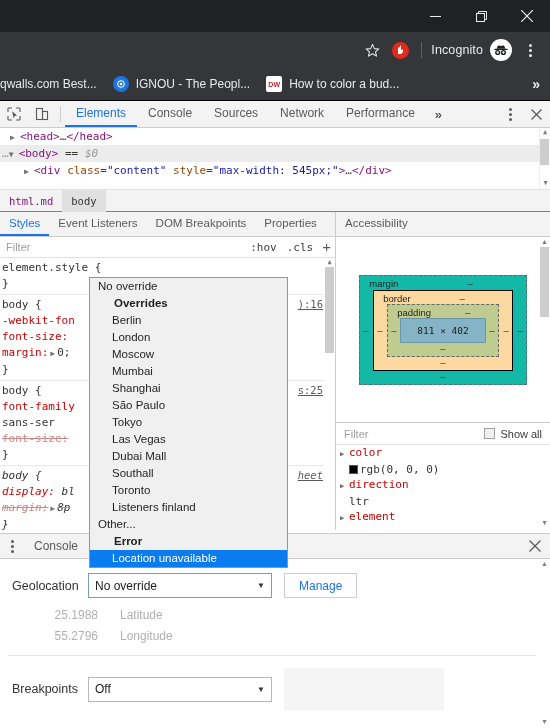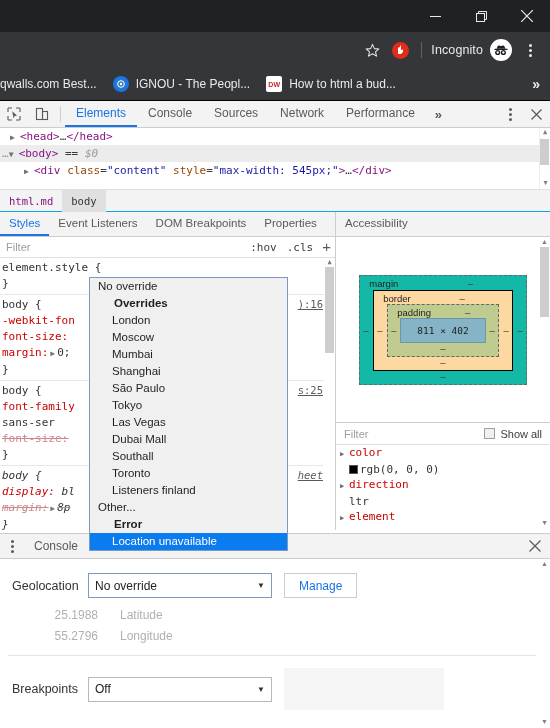--- a/index.html
+++ b/index.html
@@ -331,21 +331,21 @@
         <svg width="12" height="12" viewBox="0 0 12 12">
           <circle cx="6" cy="6" r="5.4" fill="#2b7fc1"></circle>
           <circle cx="6" cy="6" r="3.3" fill="none" stroke="#fff" stroke-width="1"></circle>
           <circle cx="6" cy="6" r="1.2" fill="#fff"></circle>
         </svg>
       </span>
       <span>IGNOU - The Peopl...</span>
     </div>
     <div class="bm">
       <span class="favicon fav-dw">DW</span>
-      <span>How to html a bud...</span>
+      <span>How to color a bud...</span>
     </div>
     <span class="bm-overflow">»</span>
   </div>
 
   <div class="devtools">
 
     <div class="dt-toolbar">
       <div class="dt-tool-btn">
         <svg width="14" height="14" viewBox="0 0 14 14">
           <path d="M1 1 H5 M1 1 V5 M13 1 H9 M13 1 V5 M1 13 H5 M1 13 V9 M13 13 H9 M13 13 V9" stroke="#5a5a5a" stroke-width="1.1" fill="none"></path>
@@ -577,20 +577,21 @@
         <div class="sensor-scroll">
           <div class="sc-arr">▲</div>
           <div class="sc-arr" style="position:absolute;bottom:2px;width:11px">▼</div>
         </div>
       </div>
     </div>
 
     <div class="dropdown">
       <div class="dd-item">No override</div>
       <div class="dd-item group">Overrides</div>
+      <div class="dd-item child">Berlin</div>
       <div class="dd-item child">London</div>
       <div class="dd-item child">Moscow</div>
       <div class="dd-item child">Mumbai</div>
       <div class="dd-item child">Shanghai</div>
       <div class="dd-item child">São Paulo</div>
       <div class="dd-item child">Tokyo</div>
       <div class="dd-item child">Las Vegas</div>
       <div class="dd-item child">Dubai Mall</div>
       <div class="dd-item child">Southall</div>
       <div class="dd-item child">Toronto</div>

